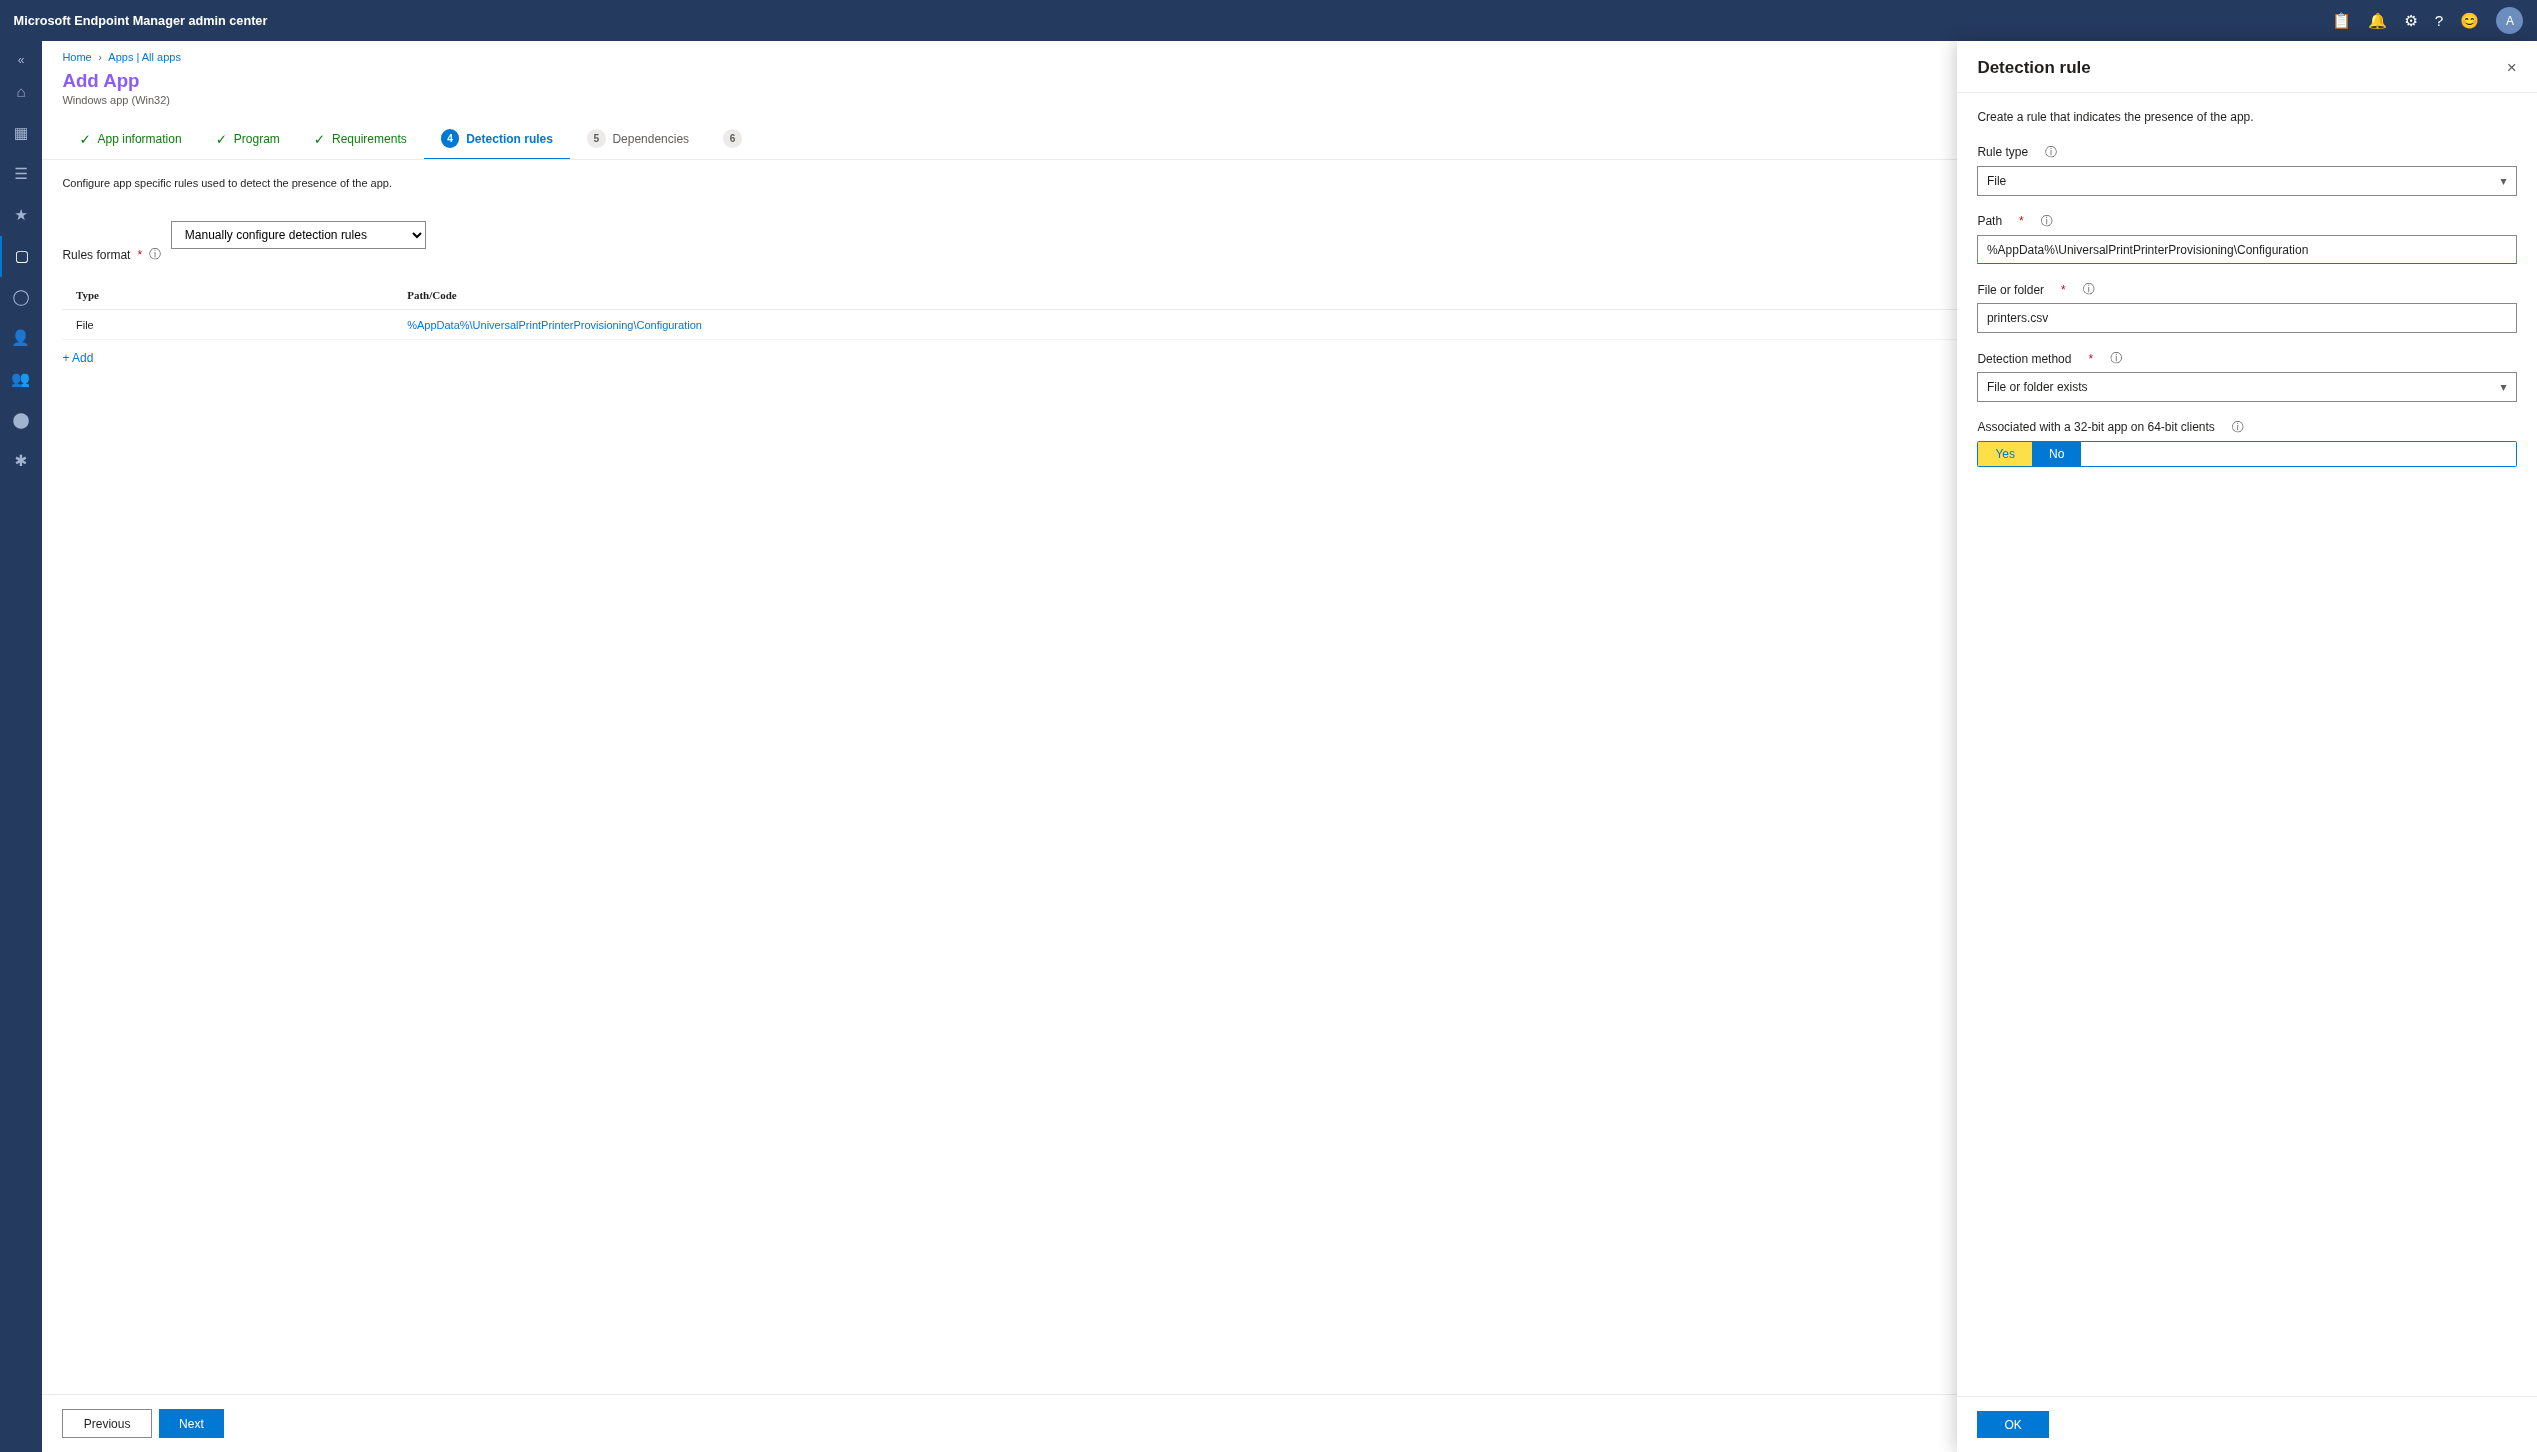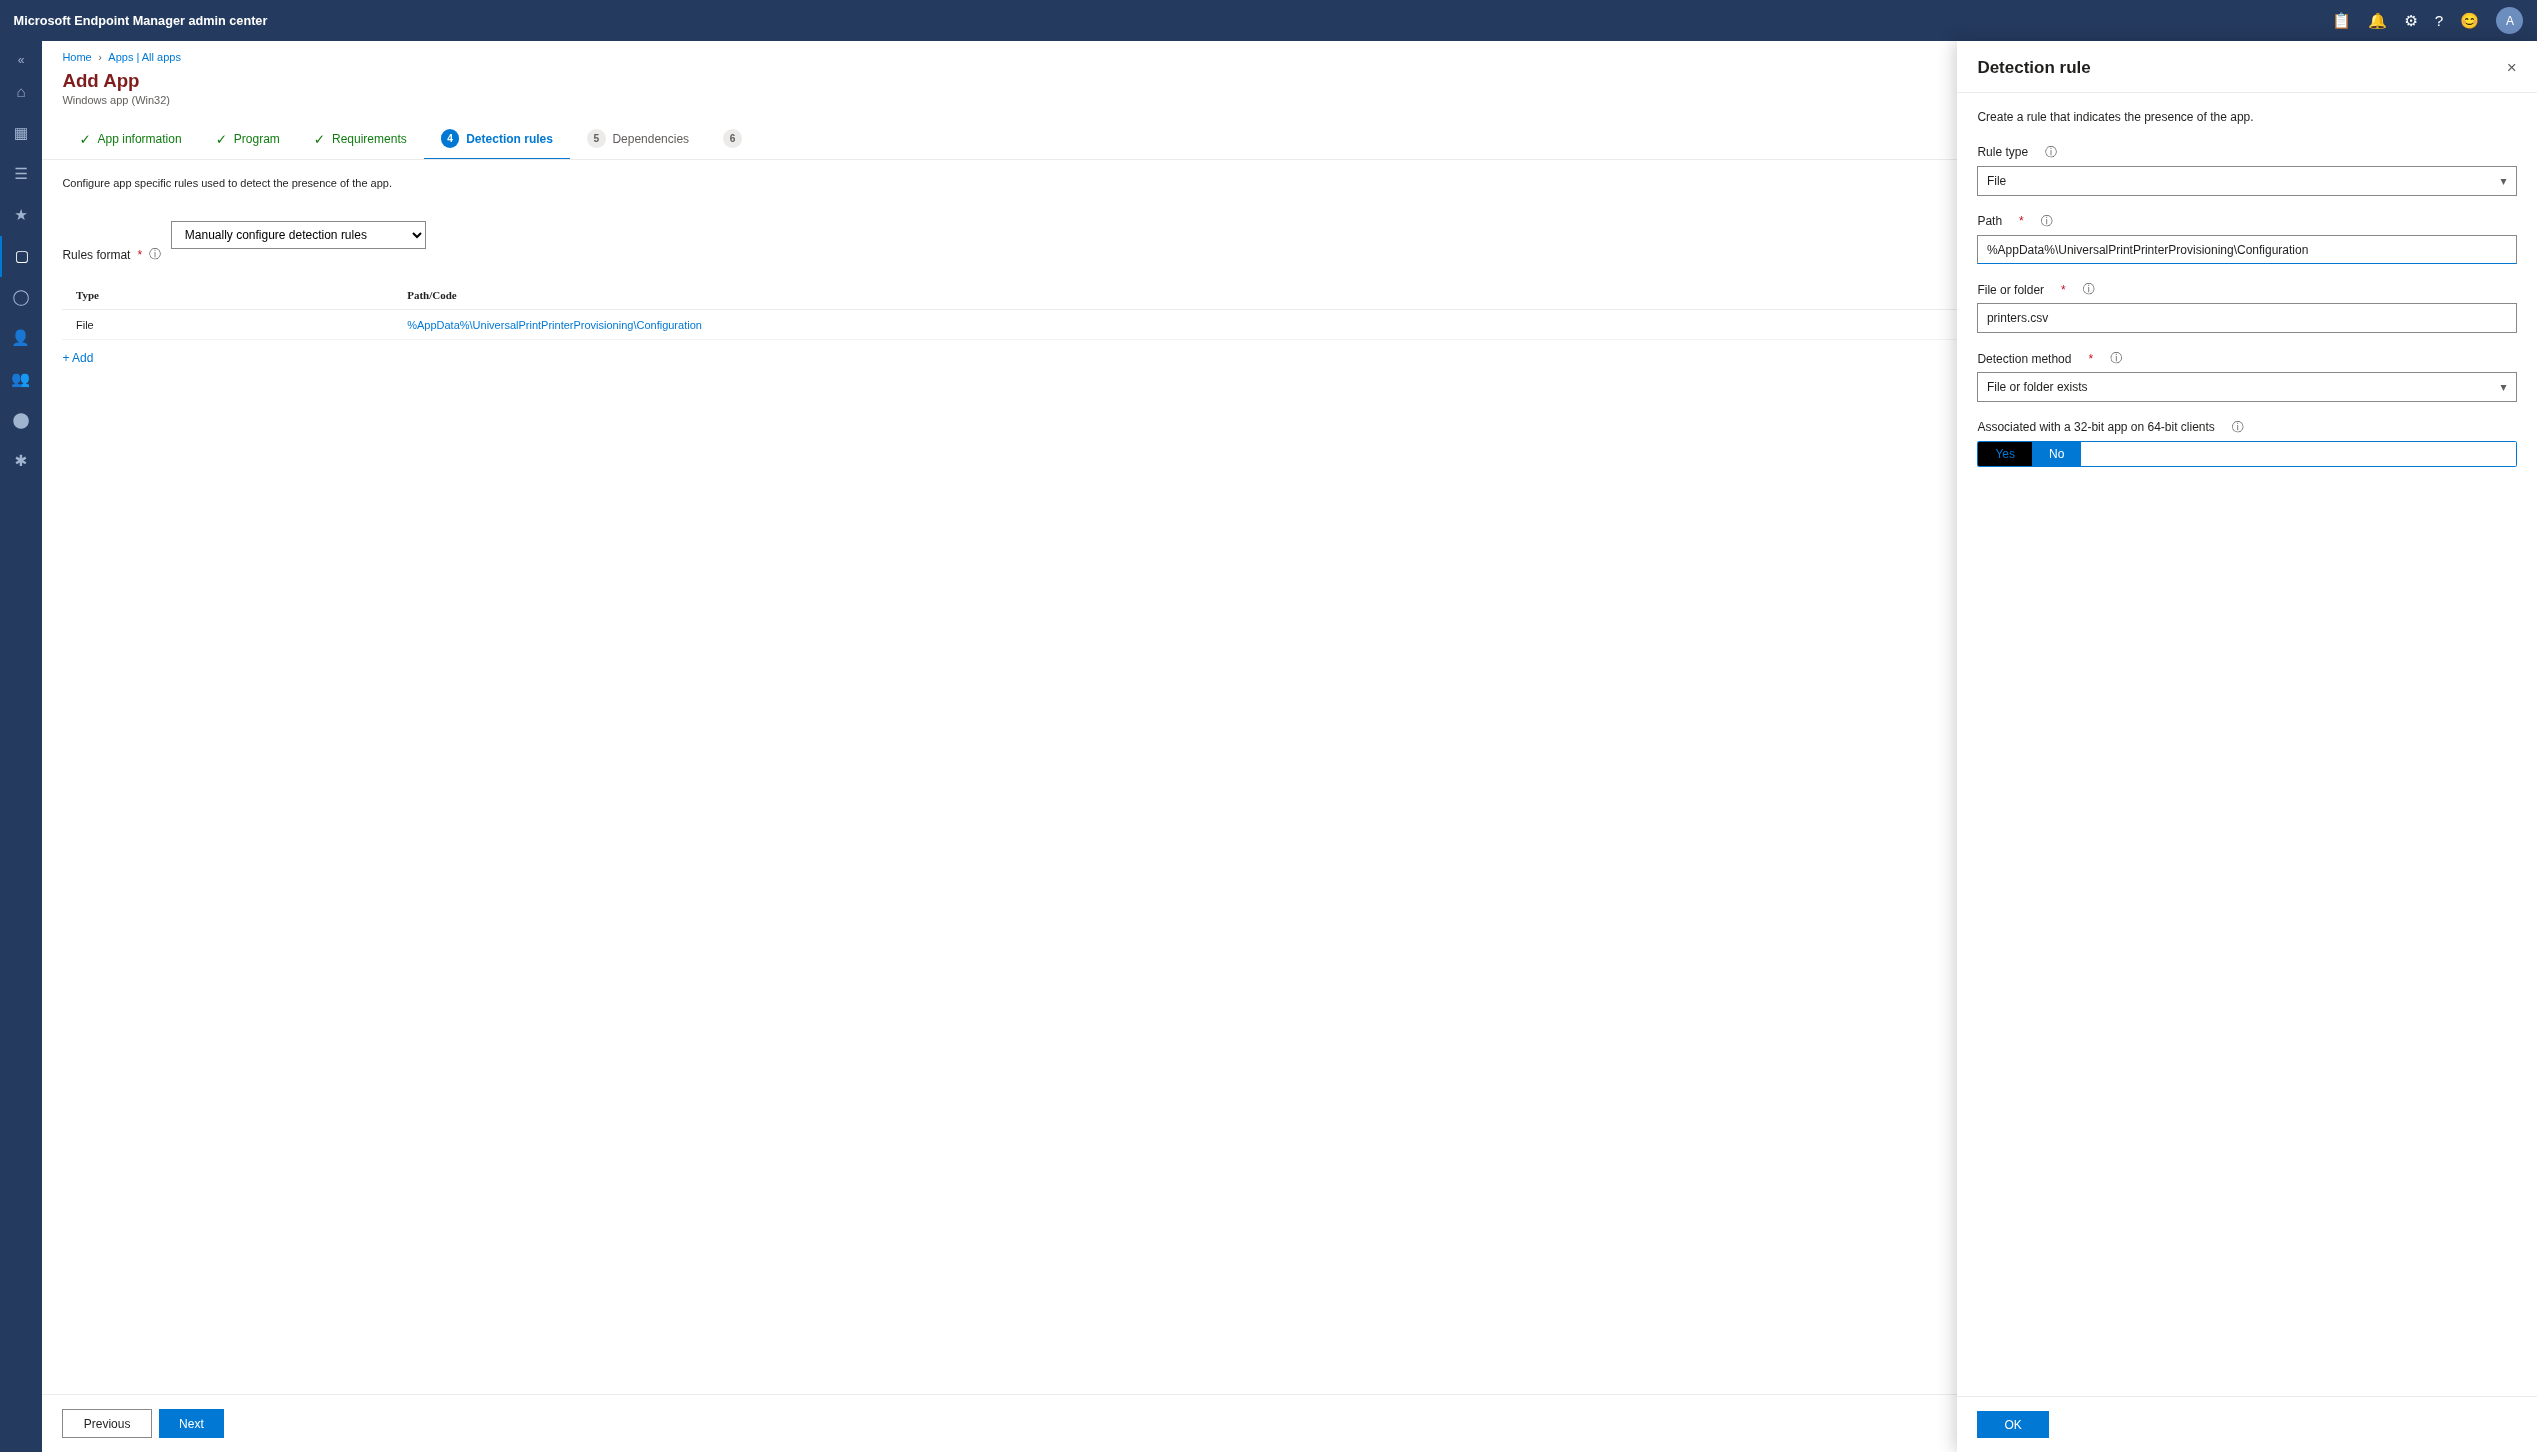--- a/index.html
+++ b/index.html
@@ -64,21 +64,21 @@
     .breadcrumb {
       padding: 10.2px 20.4px 3.4px;
       font-size: 11px;
       color: #0078d4;
     }
     .breadcrumb span { color: #605e5c; margin: 0 3.4px; }
     .breadcrumb a { color: #0078d4; text-decoration: none; cursor: pointer; }
 
     
     .page-header { padding: 3.4px 20.4px 13.6px; }
-    .page-title { font-size: 18.7px; font-weight: 600; color: #7f1d1d; }
+    .page-title { font-size: 18.7px; font-weight: 600; color: #8b5cf6; }
     .page-subtitle { font-size: 11px; color: #605e5c; margin-top: 1.7px; }
 
     
     .wizard-tabs {
       display: flex;
       border-bottom: 0.8px solid #edebe9;
       padding: 0 20.4px;
       gap: 0;
     }
     .wizard-tab {
@@ -239,21 +239,21 @@
       transform: translateY(-50%);
       pointer-events: none;
       color: #605e5c;
     }
 
     
     .toggle-group { display: flex; border: 0.8px solid #0078d4; border-radius: 1.7px; overflow: hidden; }
     .toggle-btn {
       padding: 5.1px 17px;
       border: none;
-      background: #000000;
+      background: #fde047;
       color: #0078d4;
       font-size: 12px;
       cursor: pointer;
     }
     .toggle-btn.active { background: #0078d4; color: white; }
 
     
     .panel-footer { padding: 13.6px 20.4px; border-top: 0.8px solid #edebe9; }
     .btn-ok {
       padding: 6.8px 27px;

